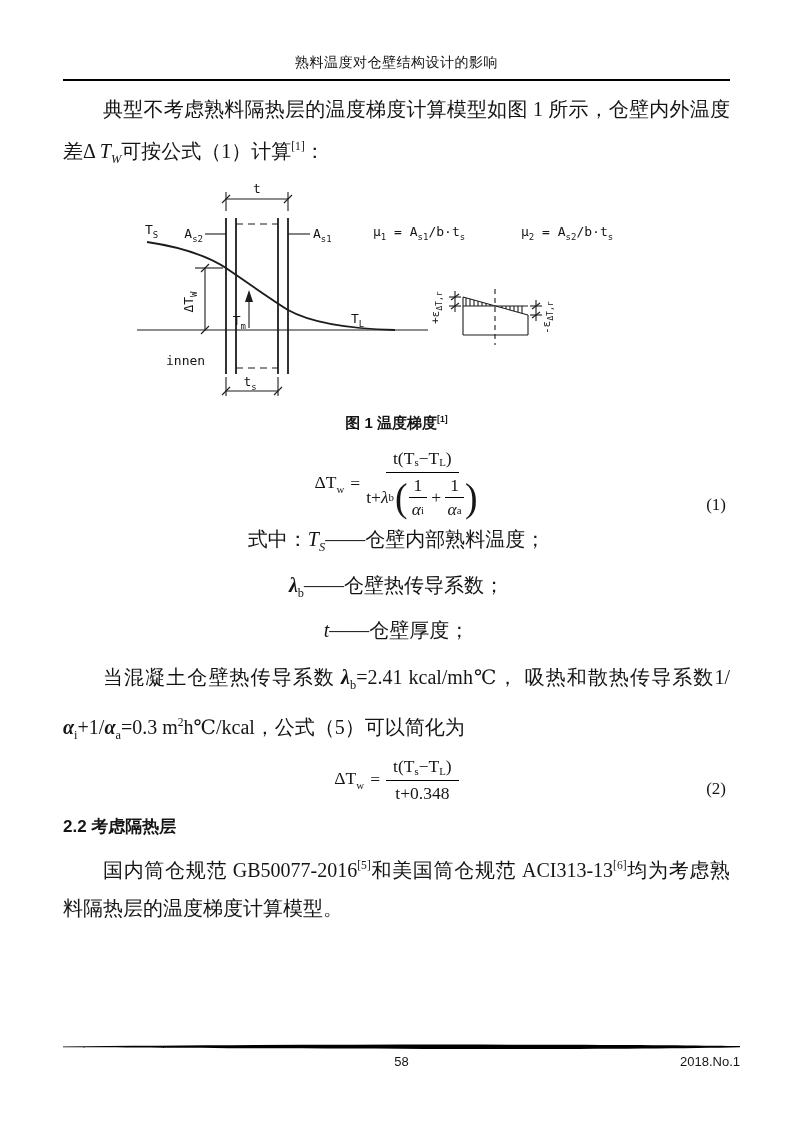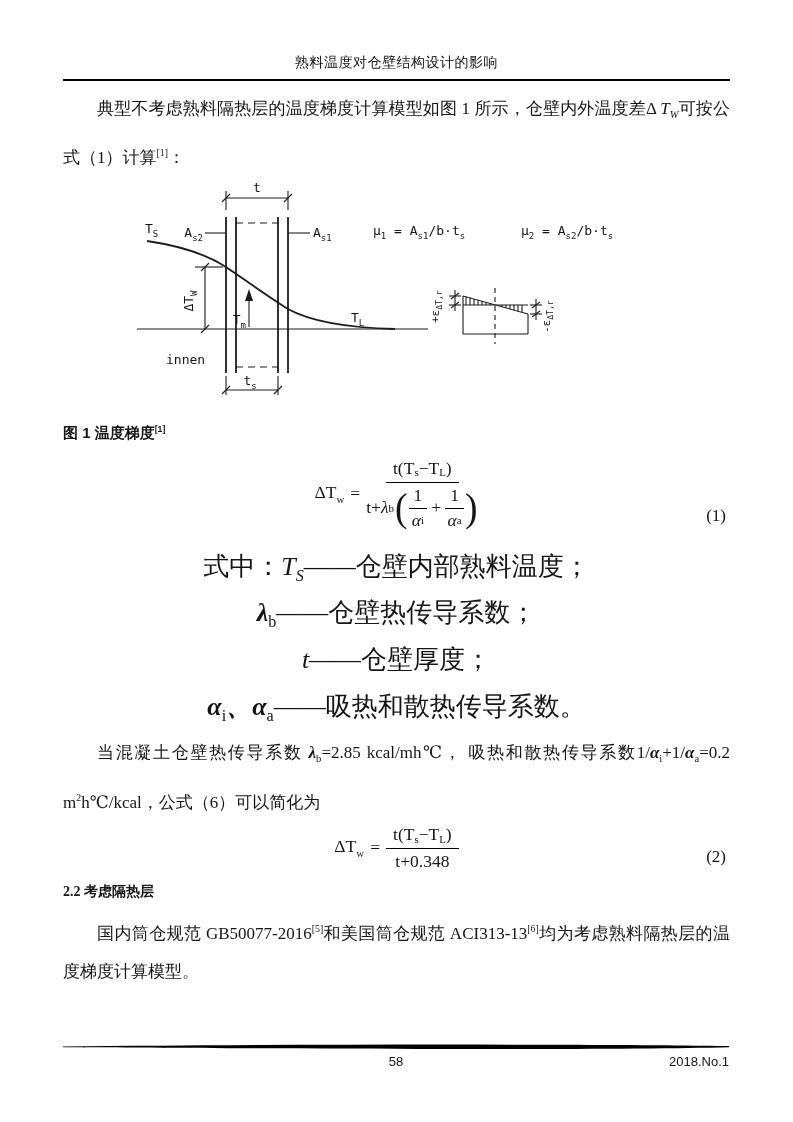--- a/index.html
+++ b/index.html
@@ -3,54 +3,54 @@
 <meta charset="utf-8">
 <style>
   html,body{margin:0;padding:0;background:#ffffff;}
   body{width:793px;height:1122px;position:relative;color:#151515;
        font-family:"Liberation Serif","DejaVu Serif",serif;}
   .page{position:absolute;inset:0;padding:54px 63px 10px 63px;box-sizing:border-box;}
 
   .doc-title{text-align:center;font-size:14px;letter-spacing:0.5px;line-height:18px;}
   .header-rule{border-bottom:2px solid #000;margin-top:7px;}
 
-  .para{font-size:17px;line-height:38px;text-align:justify;text-indent:2em;margin:0;}
+  .para{font-size:20px;line-height:38px;text-align:justify;text-indent:2em;margin:0;}
   .para.mt{margin-top:9px;}
   sup{font-size:0.58em;}
   sub{font-size:0.62em;}
   .mi{font-style:italic;}
   .mb{font-weight:bold;}
 
   .figure-wrap{margin-top:6px;height:218px;}
   .figure-wrap svg text{font-family:"DejaVu Sans Mono","Liberation Mono",monospace;}
 
-  .fig-caption{text-align:left;font-size:15px;font-weight:bold;
-               font-family:"Liberation Sans","DejaVu Sans",sans-serif;margin-top:23px;}
+  .fig-caption{text-align:center;font-size:15px;font-weight:bold;
+               font-family:"Liberation Sans","DejaVu Sans",sans-serif;margin-top:12px;}
 
   .formula-wrap{position:relative;text-align:center;}
   .formula-wrap.f1{margin-top:14px;}
   .formula-wrap.f2{margin-top:2px;}
   .formula{display:inline-flex;align-items:center;gap:6px;font-size:17.5px;line-height:1.25;}
   .frac{display:inline-flex;flex-direction:column;align-items:center;vertical-align:middle;}
   .frac .num{display:inline-flex;align-items:flex-end;justify-content:center;
              border-bottom:1.4px solid #000;padding:1px 7px 2px;}
   .frac .den{display:inline-flex;align-items:center;justify-content:center;padding-top:2px;}
   .frac.inner .num{border-bottom:1.2px solid #000;padding:0 5px 1px;}
   .frac.inner .den{padding-top:1px;}
   .bigp{font-size:2.15em;font-weight:300;line-height:0.85;transform:scaleY(1.08);margin:0 1px;}
   .plus{margin:0 4px;}
   .eqno{position:absolute;right:4px;bottom:6px;font-size:17px;}
 
-  .defs{margin-top:16px;font-size:26px;line-height:37.5px;text-align:center;}
+  .defs{margin-top:0;font-size:20px;line-height:37.5px;text-align:center;}
   .def-line{white-space:nowrap;}
 
-  .sec-heading{font-size:14px;font-weight:bold;margin:10px 0 0 0;
-               font-family:Liberation Serif, serif;}
-
-  .footer{position:absolute;left:63px;right:64px;top:1044px;}
+  .sec-heading{font-size:17px;font-weight:bold;margin:10px 0 0 0;
+               font-family:Liberation Sans, sans-serif;}
+
+  .footer{position:absolute;left:63px;right:53px;top:1044px;}
   .footer-rule{display:block;width:100%;height:7px;}
   .footer-row{position:relative;text-align:center;margin-top:3px;
               font-family:"Liberation Sans","DejaVu Sans",sans-serif;font-size:13px;}
   .footer-issue{position:absolute;right:0;top:0;}
 </style>
 </head>
 <body>
 
 <div class="page">
 
@@ -188,24 +188,23 @@
           </span>
       </span>
     </span>
     <span class="eqno">(1)</span>
   </div>
 
   <div class="defs">
     <div class="def-line"><span>式中：</span><span class="mi">T</span><sub class="mi">S</sub><span>——</span><span>仓壁内部熟料温度；</span></div>
     <div class="def-line"><span class="mi mb">λ</span><sub>b</sub><span>——</span><span>仓壁热传导系数；</span></div>
     <div class="def-line"><span class="mi">t</span><sub class="mi"></sub><span>——</span><span>仓壁厚度；</span></div>
-    <div class="def-line"><span class="mi mb">α</span><sub>i</sub><span class="mi mb">、α</span><sub>a</sub><span>——</span><span>吸热和散热传导系数。</span></div>
-  </div>
-
-  <p class="para"><span>当混凝土仓壁热传导系数 </span><span class="mi mb">λ</span><sub>b</sub><span>=2.85 kcal/mh℃， 吸热和散热传导系数</span><span>1/</span><span class="mi mb">α</span><sub>i</sub><span>+1/</span><span class="mi mb">α</span><sub>a</sub><span>=0.2 m</span><sup>2</sup><span>h℃/kcal，公式（6）可以简化为</span></p>
+  </div>
+
+  <p class="para"><span>当混凝土仓壁热传导系数 </span><span class="mi mb">λ</span><sub>b</sub><span>=2.41 kcal/mh℃， 吸热和散热传导系数</span><span>1/</span><span class="mi mb">α</span><sub>i</sub><span>+1/</span><span class="mi mb">α</span><sub>a</sub><span>=0.3 m</span><sup>2</sup><span>h℃/kcal，公式（5）可以简化为</span></p>
 
   <div class="formula-wrap f2">
     <span class="formula">
       <span><span>ΔT</span><sub>w</sub></span>
       <span>=</span>
       <span class="frac">
         <span class="num">
             <span>t(T</span>
             <sub>s</sub>
             <span>−T</span>

